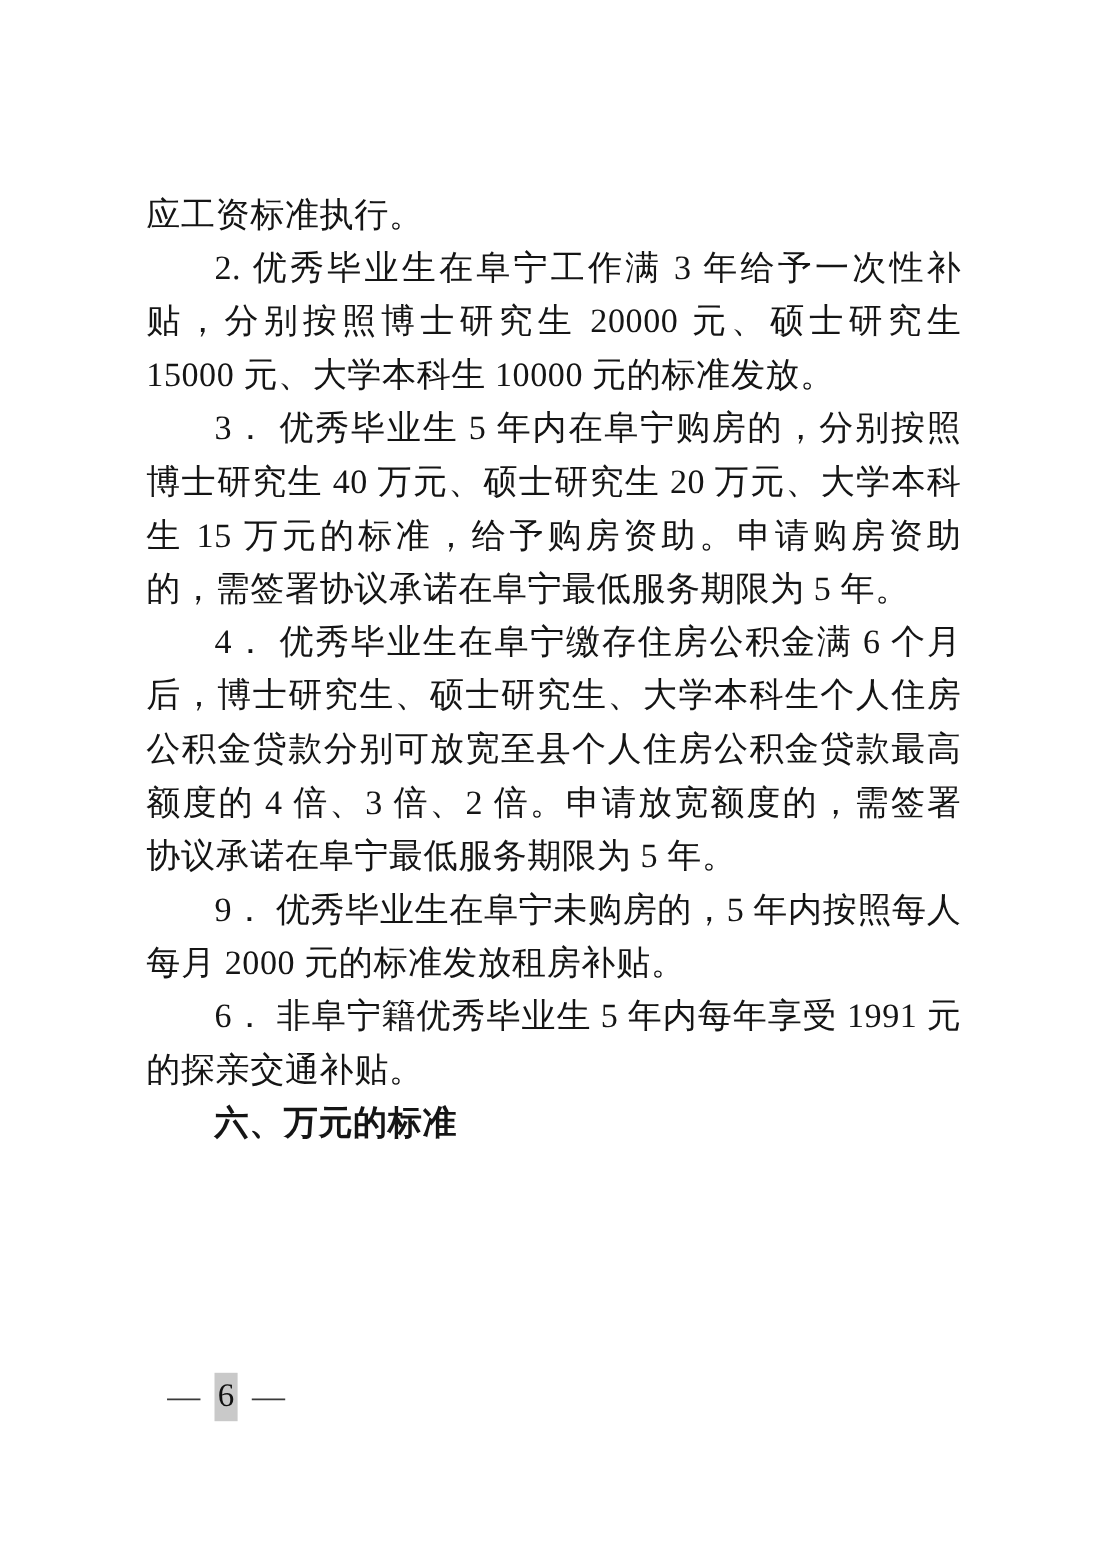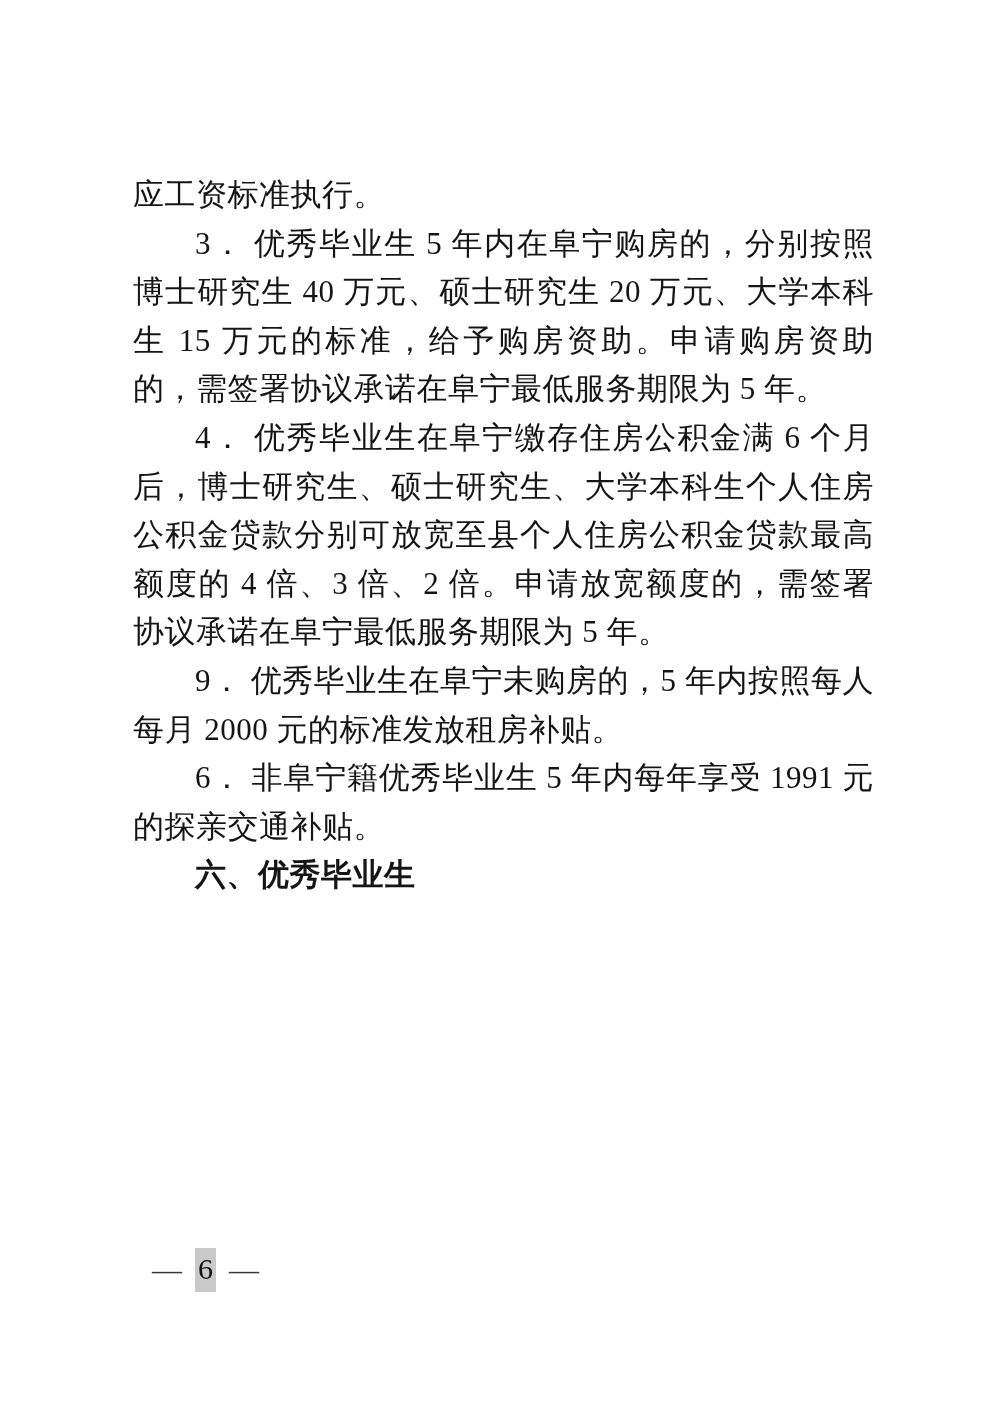--- a/index.html
+++ b/index.html
@@ -71,30 +71,31 @@
 </head>
 <body>
 
 <div class="page">
 
   <div class="content">
     <p class="para">应工资标准执行。</p>
 
 
 
+    <p class="para indent">2. 优秀毕业生在阜宁工作满 3 年给予一次性补贴，分别按照博士研究生 20000 元、硕士研究生 15000 元、大学本科生 10000 元的标准发放。</p>
 
     <p class="para indent">3． 优秀毕业生 5 年内在阜宁购房的，分别按照博士研究生 40 万元、硕士研究生 20 万元、大学本科生 15 万元的标准，给予购房资助。申请购房资助的，需签署协议承诺在阜宁最低服务期限为 5 年。</p>
 
     <p class="para indent">4． 优秀毕业生在阜宁缴存住房公积金满 6 个月后，博士研究生、硕士研究生、大学本科生个人住房公积金贷款分别可放宽至县个人住房公积金贷款最高额度的 4 倍、3 倍、2 倍。申请放宽额度的，需签署协议承诺在阜宁最低服务期限为 5 年。</p>
 
     <p class="para indent">9． 优秀毕业生在阜宁未购房的，5 年内按照每人每月 2000 元的标准发放租房补贴。</p>
 
     <p class="para indent">6． 非阜宁籍优秀毕业生 5 年内每年享受 1991 元的探亲交通补贴。</p>
 
-    <p class="section-heading">六、优秀毕业生</p>
+    <p class="section-heading">六、万元的标准</p>
   </div>
 
   <div class="footer">
     <span class="dash">—</span>
     <span class="page-num">6</span>
     <span class="dash">—</span>
   </div>
 
 </div>
 

